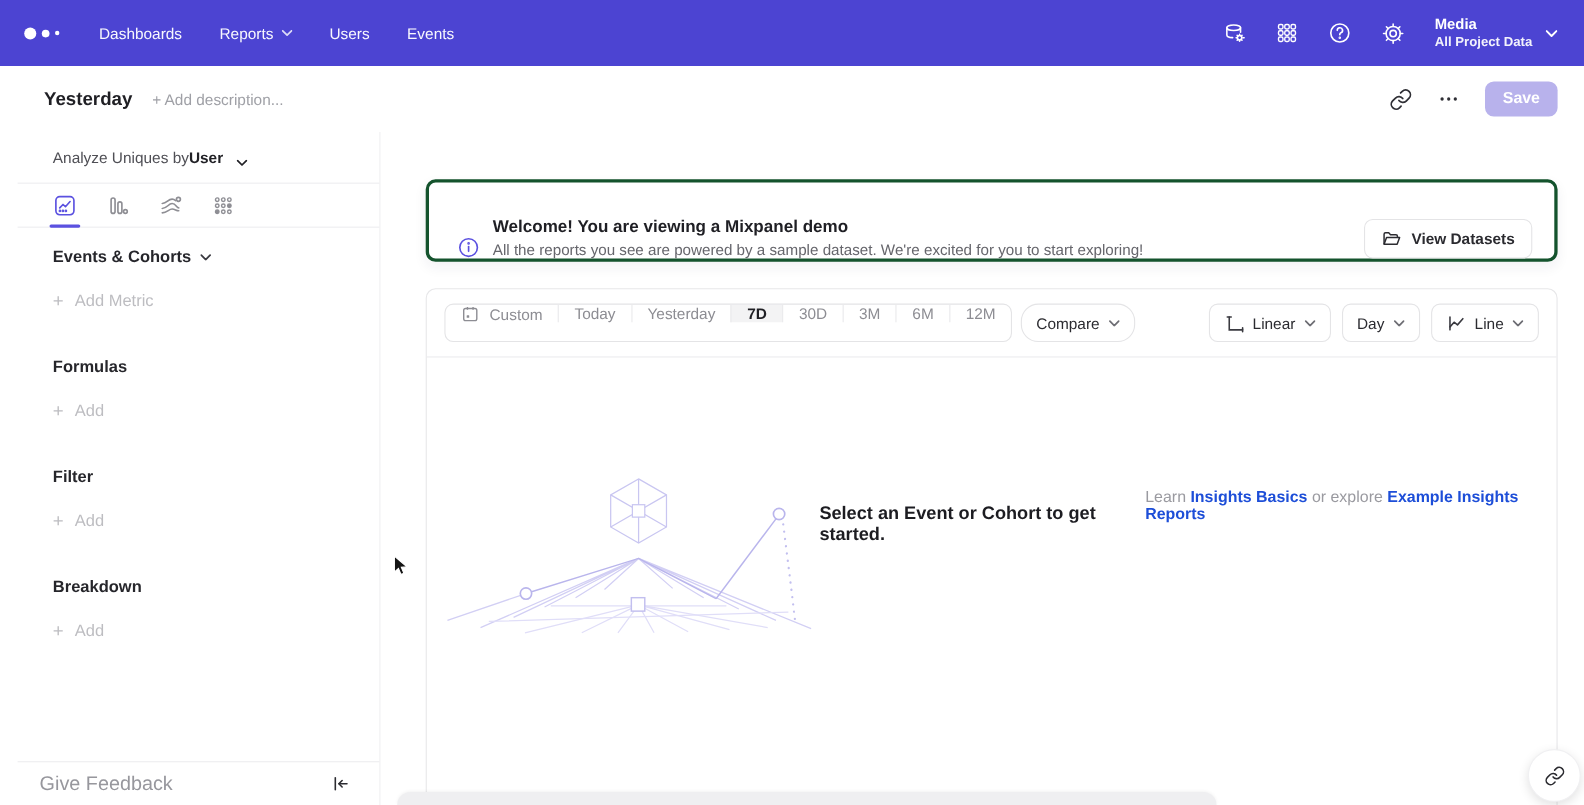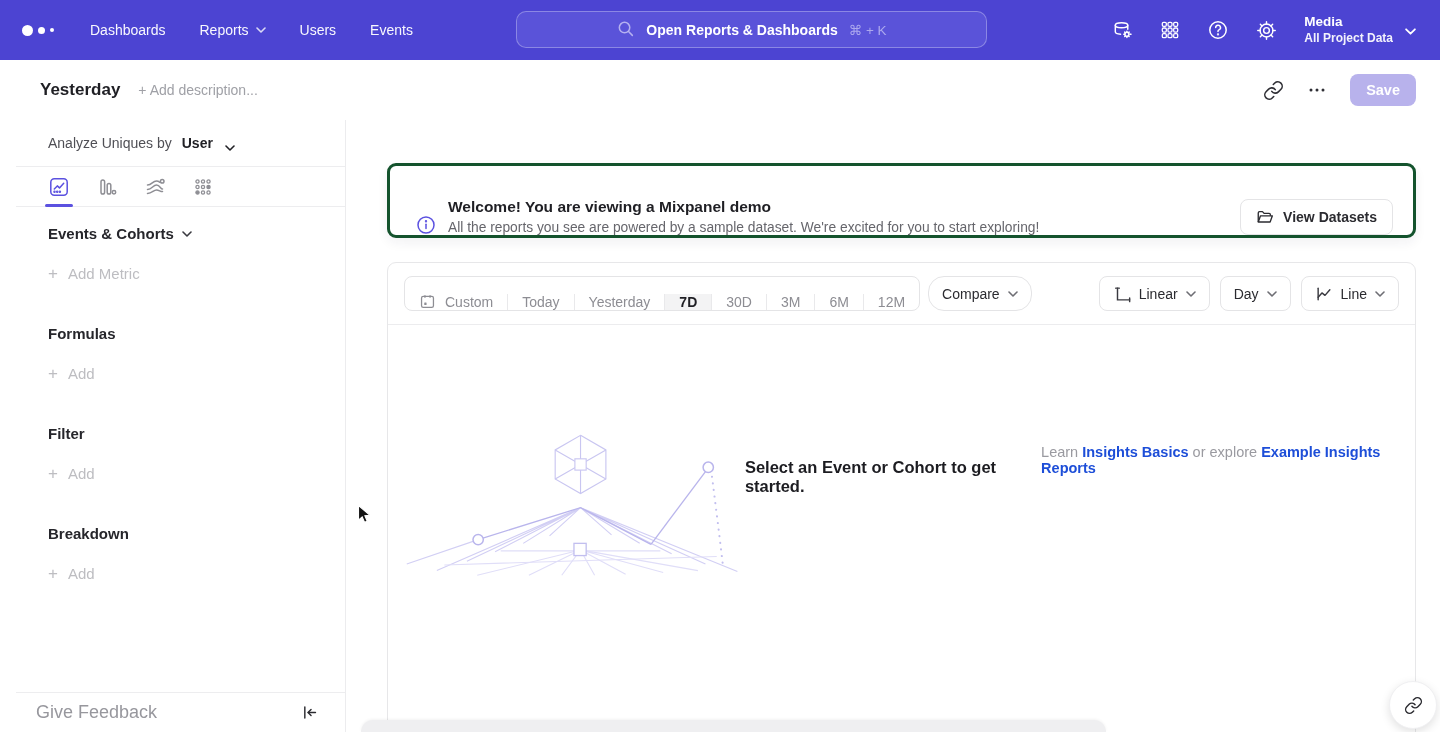--- a/index.html
+++ b/index.html
@@ -32,21 +32,21 @@
   .hdr-ico { color:#2f2f35; width:22px; height:22px; margin-left:22px; display:flex; align-items:center; justify-content:center; cursor:pointer; }
   .save-btn { margin-left:22px; background:#b8b2ec; color:#fff; font-size:14.5px; font-weight:600; border:none; border-radius:8px; padding:8px 16px; font-family:inherit; cursor:default; }
 
   
   .main { position:absolute; left:16px; top:120px; width:1440px; height:612px; display:flex; }
   .sidebar { position:relative; width:330px; height:100%; border-right:1px solid #ececee; background:#fff; flex:none; }
   .content { position:relative; flex:1; height:100%; background:#fff; overflow:hidden; }
 
   
   .analyze-row { height:47px; border-bottom:1px solid #ededef; display:flex; align-items:center; padding:0 32px; font-size:14px; color:#4f4f55; }
-  .analyze-row .val { display:flex; align-items:flex-end; gap:12px; margin-left:10px; color:#212126; font-weight:600; cursor:pointer; }
+  .analyze-row .val { display:flex; align-items:flex-end; gap:12px; margin-left:0; color:#212126; font-weight:600; cursor:pointer; }
   .tabs-row { height:40px; border-bottom:1px solid #ededef; display:flex; align-items:center; padding:0 30px; gap:22px; }
   .tab { position:relative; width:26px; height:40px; display:flex; align-items:center; justify-content:center; color:#8e8e94; cursor:pointer; }
   .tab.selected { color:#5b51e0; }
   .tab.selected::after { content:""; position:absolute; left:-1px; bottom:0; width:28px; height:3px; background:#5b51e0; border-radius:2px; }
   .sb-body { padding:0 32px; }
   .sb-title { display:flex; align-items:center; gap:8px; font-size:15px; font-weight:700; color:#26262b; line-height:20px; }
   .sb-title .chev { color:#3a3a40; }
   .sb-action { display:flex; align-items:center; gap:10px; font-size:15px; color:#bdbdc1; line-height:20px; cursor:pointer; }
   .sb-action .plus { font-size:17px; }
   .mt17{margin-top:17px;} .mt20{margin-top:20px;} .mt40{margin-top:40px;}
@@ -58,21 +58,21 @@
   .banner { position:absolute; left:41px; right:40px; top:43px; height:75px; background:#fff; border:3px solid #14532d; border-radius:9px; box-shadow:0 5px 12px rgba(30,30,60,.06); display:flex; align-items:flex-end; padding:0 20px 0 26px; z-index:2; }
   .info-ico { color:#5b51e0; flex:none; margin-right:12px; display:flex; }
   .banner-text { flex:1; display:flex; flex-direction:column; gap:4px; }
   .banner-title { font-size:15.5px; font-weight:700; color:#1f1f24; }
   .banner-sub { font-size:13.8px; color:#66666c; }
   .datasets-btn { display:flex; align-items:center; gap:9px; background:#fff; border:1px solid #e4e4e6; border-radius:8px; padding:8px 15px; font-size:14px; font-weight:600; color:#2b2b30; font-family:inherit; cursor:pointer; }
 
   
   .card { position:absolute; left:41px; right:40px; top:142px; bottom:-10px; background:#fff; border:1px solid #e7e7e9; border-radius:9px; }
   .controls { display:flex; align-items:center; padding:13px 16px; }
-  .seg { display:flex; align-items:flex-end; border:1px solid #e4e4e6; border-radius:8px; overflow:hidden; height:35px; }
+  .seg { display:flex; align-items:flex-start; border:1px solid #e4e4e6; border-radius:8px; overflow:hidden; height:35px; }
   .seg-item { display:flex; align-items:center; gap:9px; padding:0 14px; font-size:14px; color:#8d8d93; border-left:1px solid #e9e9eb; cursor:pointer; white-space:nowrap; }
   .seg-item:first-child { border-left:none; }
   .seg-item.selected { background:#f3f3f4; color:#1f1f24; font-weight:600; }
   .seg-item .cal { color:#8d8d93; display:flex; }
   .ctl-btn { display:flex; align-items:center; gap:8px; height:35px; padding:0 13px; background:#fff; border:1px solid #e4e4e6; border-radius:8px; font-size:14px; font-weight:500; color:#2b2b30; font-family:inherit; cursor:pointer; white-space:nowrap; }
   .ctl-btn .chev { color:#6e6e74; }
   .ctl-btn .bico { color:#3a3a40; display:flex; }
   .ml8{margin-left:8px;border-radius:16px;} .ml10{margin-left:10px;}
   .spacer { flex:1; }
   .card-divider { border-top:1px solid #ececee; }
@@ -111,32 +111,20 @@
           </svg>
       </div>
       <div class="nav-item">
           <span>Users</span>
         </div>
       <div class="nav-item">
           <span>Events</span>
         </div>
     </div>
 
-    <div class="nav-search">
-      <span class="sico">
-        <svg viewBox="0 0 20 20" width="19" height="19">
-            <g fill="none" stroke="currentColor" stroke-width="1.6" stroke-linecap="round">
-              <circle cx="9" cy="9" r="5.5"></circle>
-              <path d="M13.2 13.2L17.2 17.2"></path>
-            </g>
-          </svg>
-      </span>
-      <span class="ph">Open Reports &amp; Dashboards</span>
-      <span class="kbd">⌘ + K</span>
-    </div>
 
     <div class="nav-right">
       <span class="nav-ico">
         <svg viewBox="0 0 24 24" width="23" height="23">
             <g fill="none" stroke="currentColor" stroke-width="1.5" stroke-linecap="round">
               <ellipse cx="11" cy="6.5" rx="6.5" ry="2.6"></ellipse>
               <path d="M4.5 6.5v6.8c0 1.3 2.4 2.4 5.5 2.55M17.5 6.5v4.2"></path>
               <circle cx="16.6" cy="16" r="2.1"></circle>
               <path d="M16.6 12.7v1.1M16.6 18.2v1.1M13.3 16h1.1M19.8 16h1.1M14.3 13.7l.8.8M18.1 17.5l.8.8M18.9 13.7l-.8.8M15.1 17.5l-.8.8"></path>
             </g>

